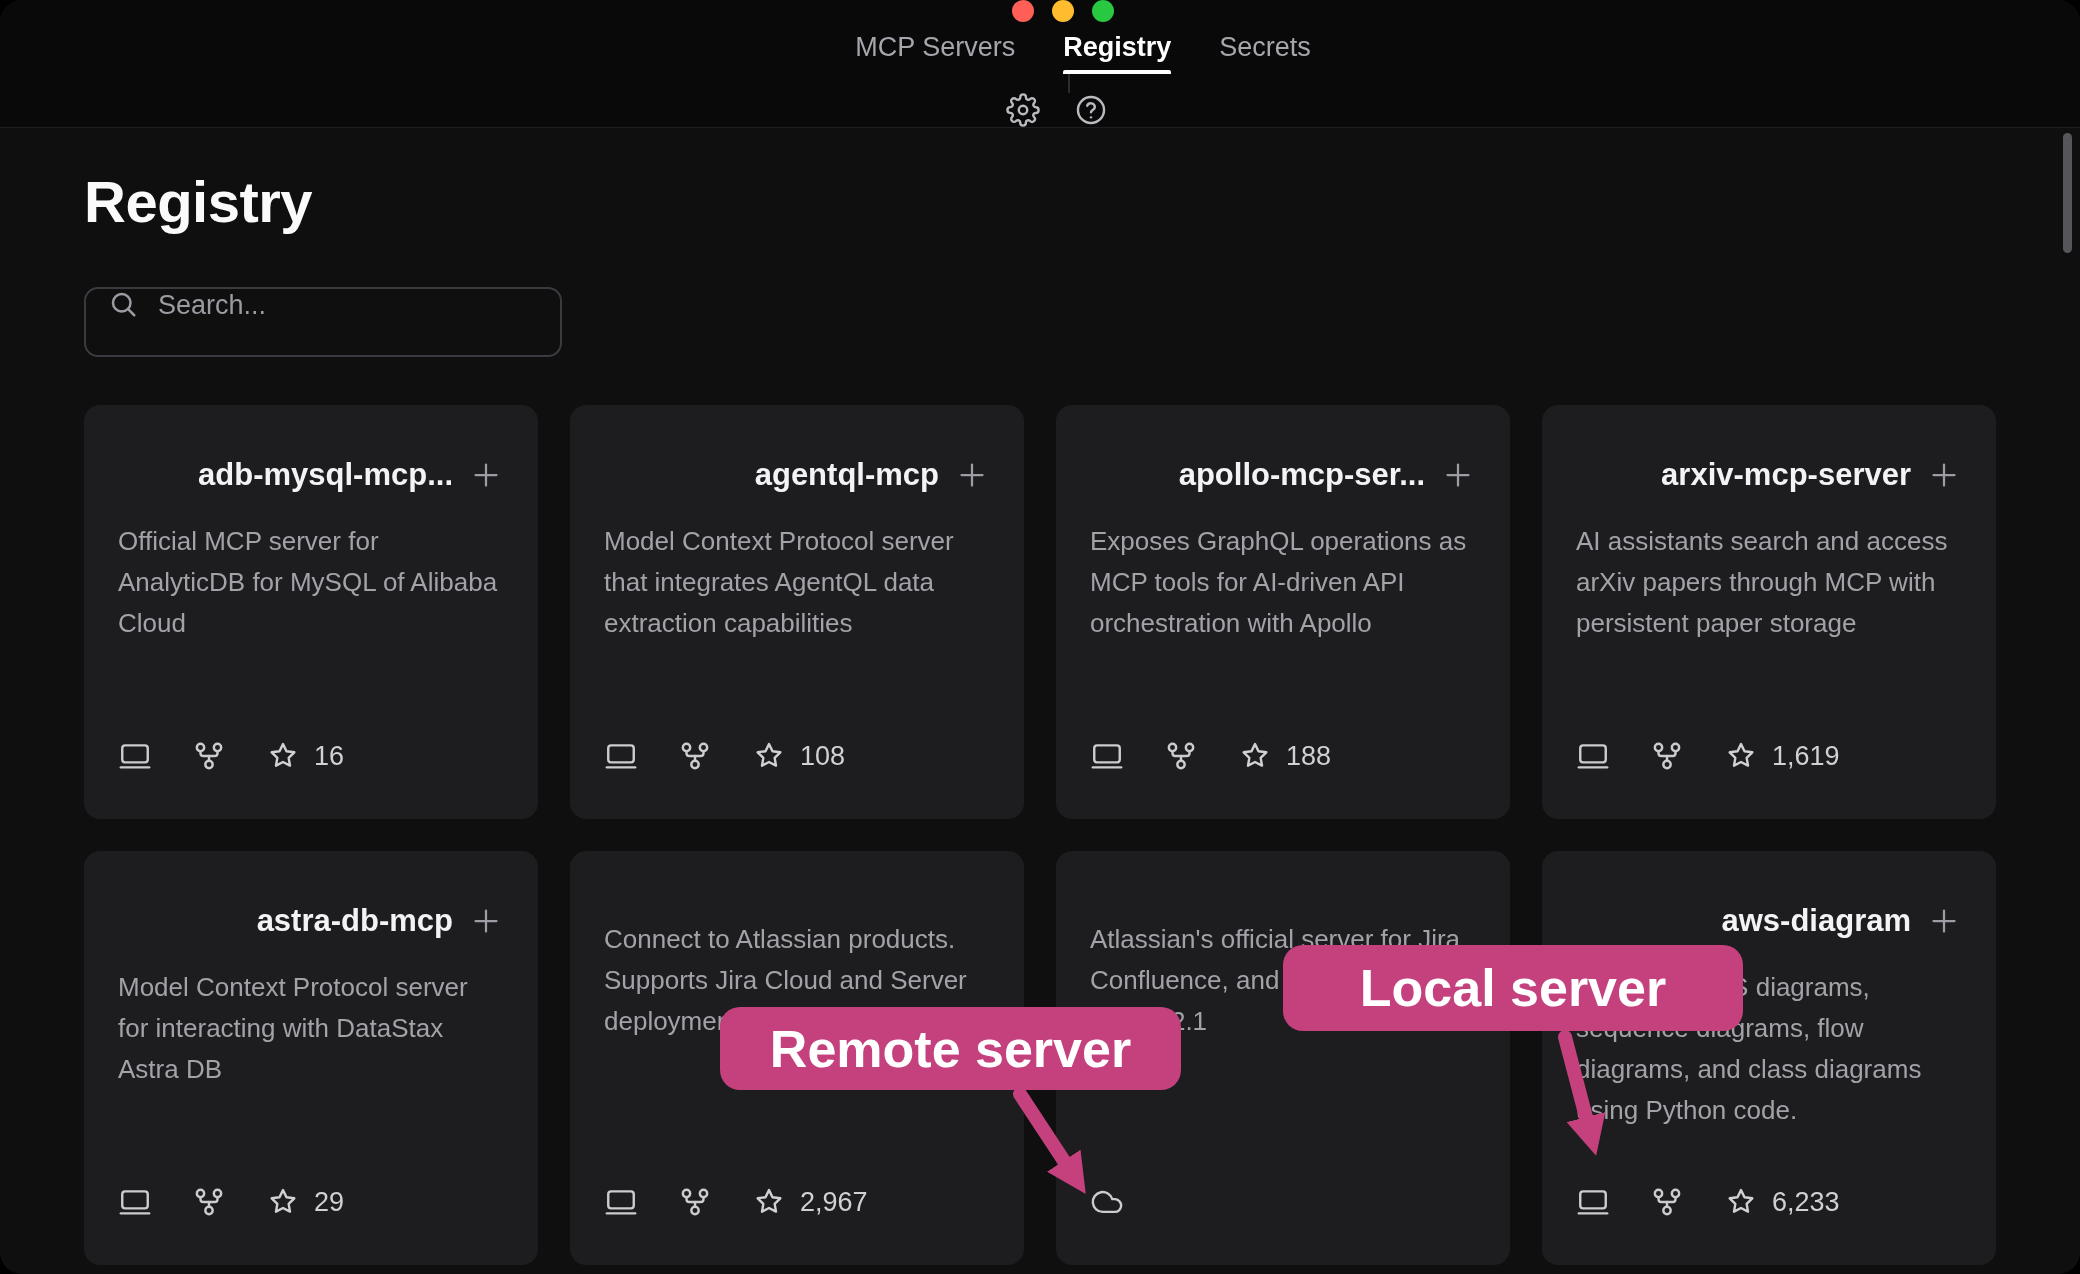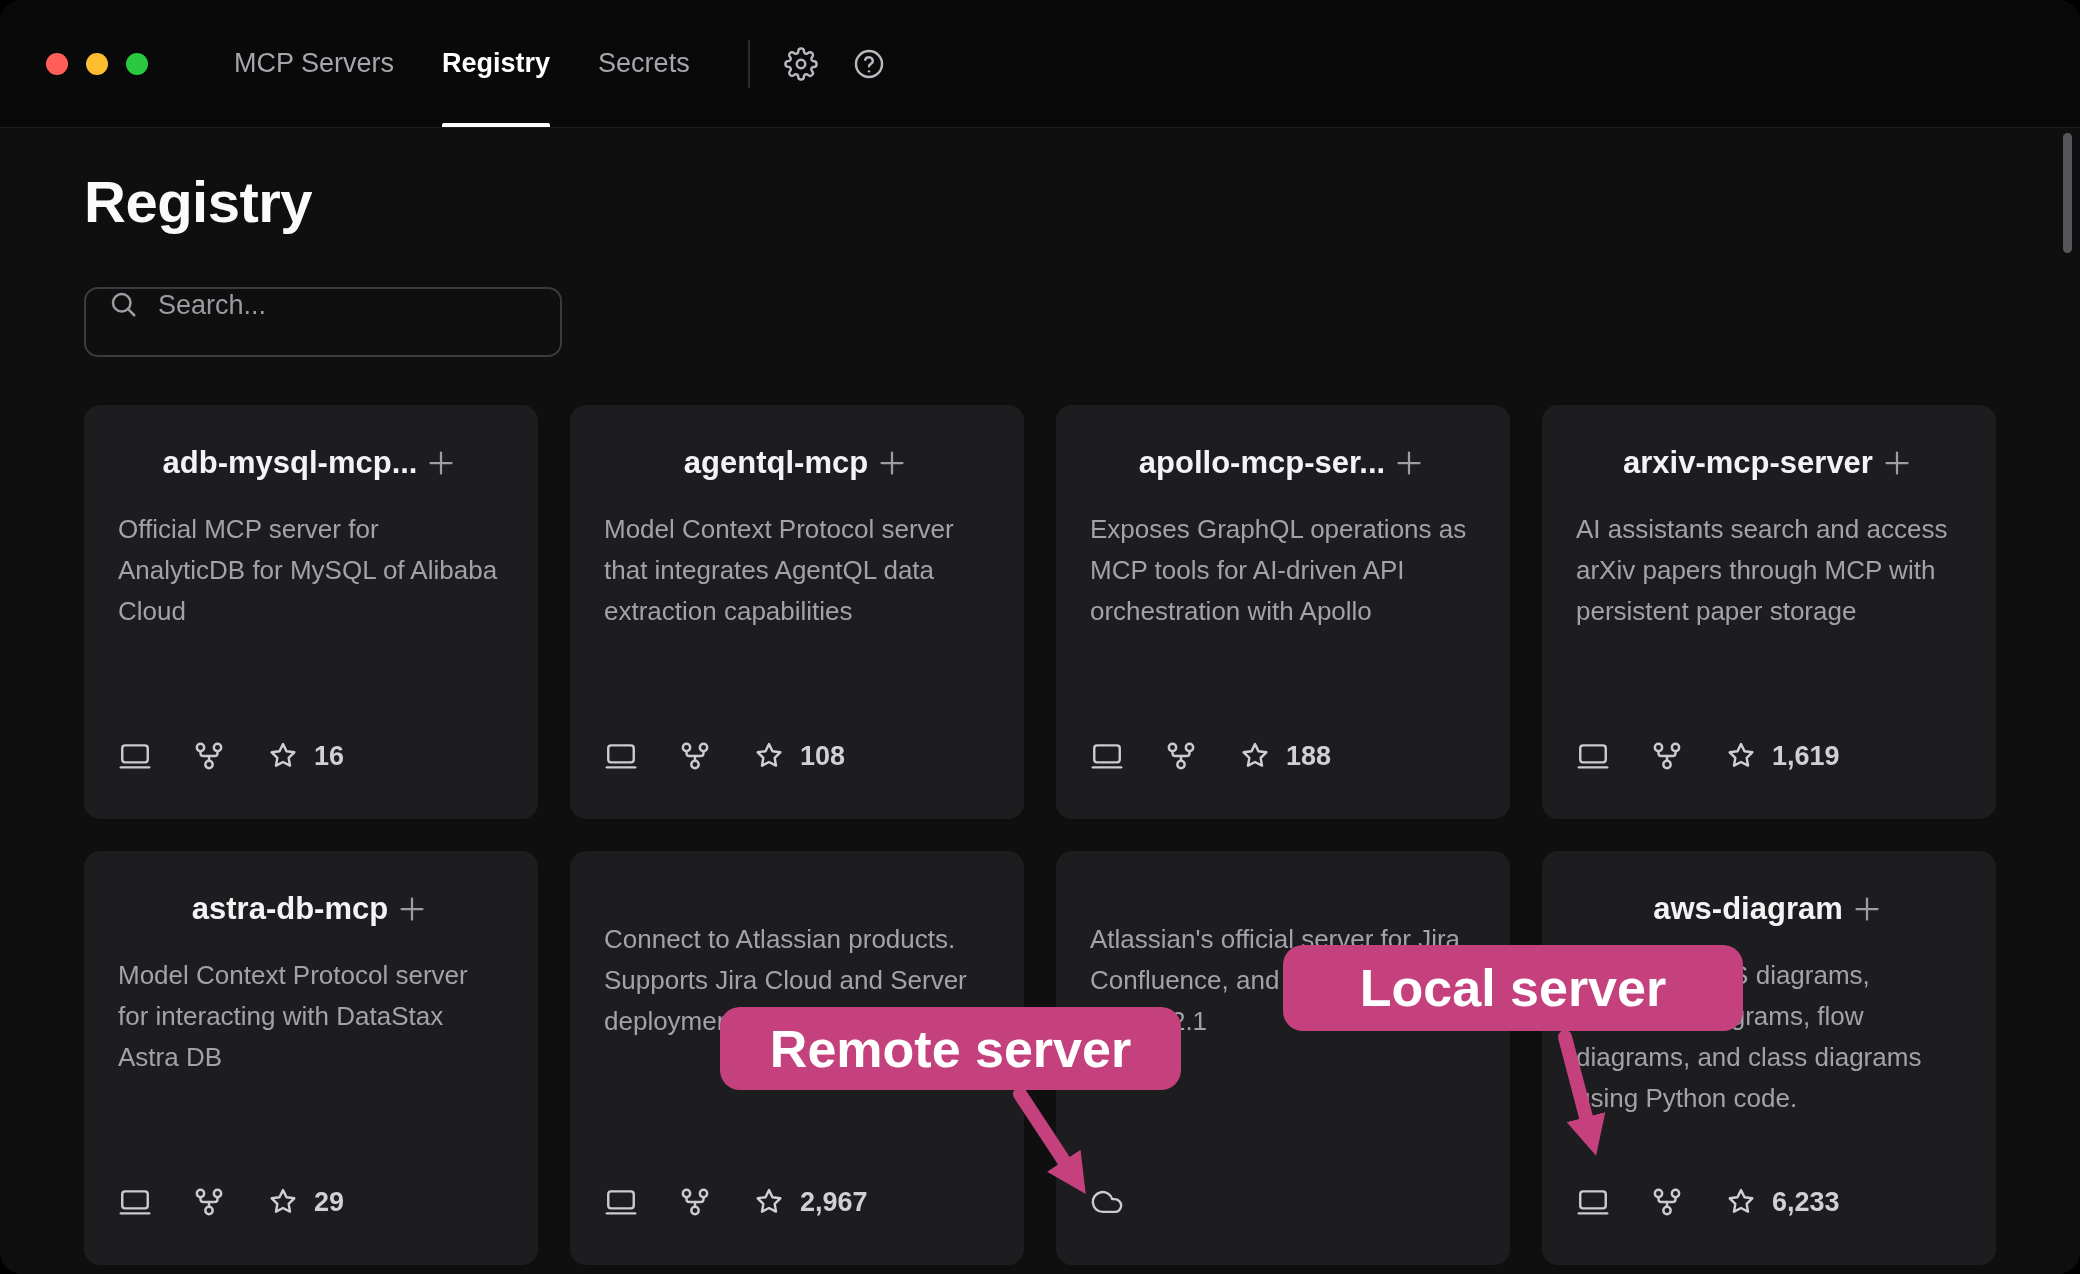--- a/index.html
+++ b/index.html
@@ -1,20 +1,20 @@
 <!DOCTYPE html>
 <html style="--accent-pink: #c4417e; --traffic-red: #ff5f57; --traffic-yellow: #febc2e; --traffic-green: #28c840;"><head>
 <meta charset="utf-8">
 <style>
   html,body{margin:0;padding:0;background:#000;}
   body{width:2080px;height:1274px;overflow:hidden;font-family:"Liberation Sans",sans-serif;}
   .app{position:relative;width:2080px;height:1274px;background:#0f0f10;border-radius:22px;overflow:hidden;}
 
   
-  .topbar{height:127px;background:#09090a;border-bottom:1px solid #1e1e21;display:flex;align-items:center;}
+  .topbar{height:127px;background:#09090a;border-bottom:1px solid #1e1e21;display:flex;align-items:center;flex-direction:column;}
   .traffic{display:flex;gap:18px;margin-left:46px;}
   .light{width:22px;height:22px;border-radius:50%;}
   .light.red{background:var(--traffic-red,#ff5f57);}
   .light.yellow{background:var(--traffic-yellow,#febc2e);}
   .light.green{background:var(--traffic-green,#28c840);}
   .nav{display:flex;align-items:stretch;height:100%;margin-left:86px;gap:48px;}
   .tab{display:flex;align-items:center;height:100%;font-size:27px;color:#a6a6ad;position:relative;cursor:default;}
   .tab.active{color:#ffffff;font-weight:700;}
   .tab.active::after{content:"";position:absolute;left:0;right:0;bottom:0;height:4px;background:#fff;border-radius:2px 2px 0 0;}
   .bar-div{width:2px;height:48px;background:#2c2c30;margin-left:58px;}
@@ -24,27 +24,27 @@
   
   .main{padding:0 84px;}
   h1.page-title{margin:40px 0 0;font-size:58px;font-weight:800;color:#fafafa;letter-spacing:-0.5px;}
   .search-box{margin-top:52px;width:478px;height:70px;box-sizing:border-box;border:2px solid #3a3a40;border-radius:14px;display:flex;align-items:flex-start;padding:0 22px;gap:18px;background:transparent;color:#9b9ba2;}
   .search-box svg{width:30px;height:30px;flex:none;}
   .search-box input{flex:1;background:transparent;border:none;outline:none;font-size:27px;color:#e9e9eb;font-family:"Liberation Sans",sans-serif;}
   .search-box input::placeholder{color:#9b9ba2;}
 
   .grid{margin-top:48px;display:grid;grid-template-columns:repeat(4,1fr);gap:32px;grid-auto-rows:414px;}
   .card{background:#1d1d20;border-radius:16px;padding:40px 34px 46px;box-sizing:border-box;display:flex;flex-direction:column;}
-  .card-head{display:flex;justify-content:center;align-items:flex-start;gap:6px;}
+  .card-head{display:flex;justify-content:flex-end;align-items:flex-start;gap:15px;margin-top:12px;}
   .card-title{font-size:31px;font-weight:700;color:#f3f3f5;white-space:nowrap;overflow:hidden;}
   .add-btn{background:none;border:none;padding:0;margin:0;color:#9d9da4;cursor:pointer;flex:none;}
   .add-btn svg{width:36px;height:36px;display:block;}
   .card-desc{margin-top:28px;font-size:26px;line-height:41px;color:#a2a2a8;}
   .card-footer{margin-top:auto;}
-  .footer-local{display:flex;align-items:center;gap:40px;color:#cbcbd0;font-weight:bold;}
+  .footer-local{display:flex;align-items:center;gap:40px;color:#cbcbd0;}
   .footer-remote{display:flex;align-items:center;color:#cbcbd0;}
   .ficon svg{width:34px;height:34px;display:block;}
   .stars{display:flex;align-items:center;gap:14px;font-size:27px;color:#d0d0d5;}
 
   
   .pill{position:absolute;display:flex;align-items:center;justify-content:center;background:var(--accent-pink,#c4417e);color:#fff;font-weight:700;font-size:52px;border-radius:20px;z-index:30;}
   .pill.remote{left:720px;top:1007px;width:461px;height:83px;}
   .pill.local{left:1283px;top:945px;width:460px;height:86px;}
   .arrow-svg{position:absolute;z-index:30;overflow:visible;}
   .arrow-svg.remote{left:990px;top:1080px;}

